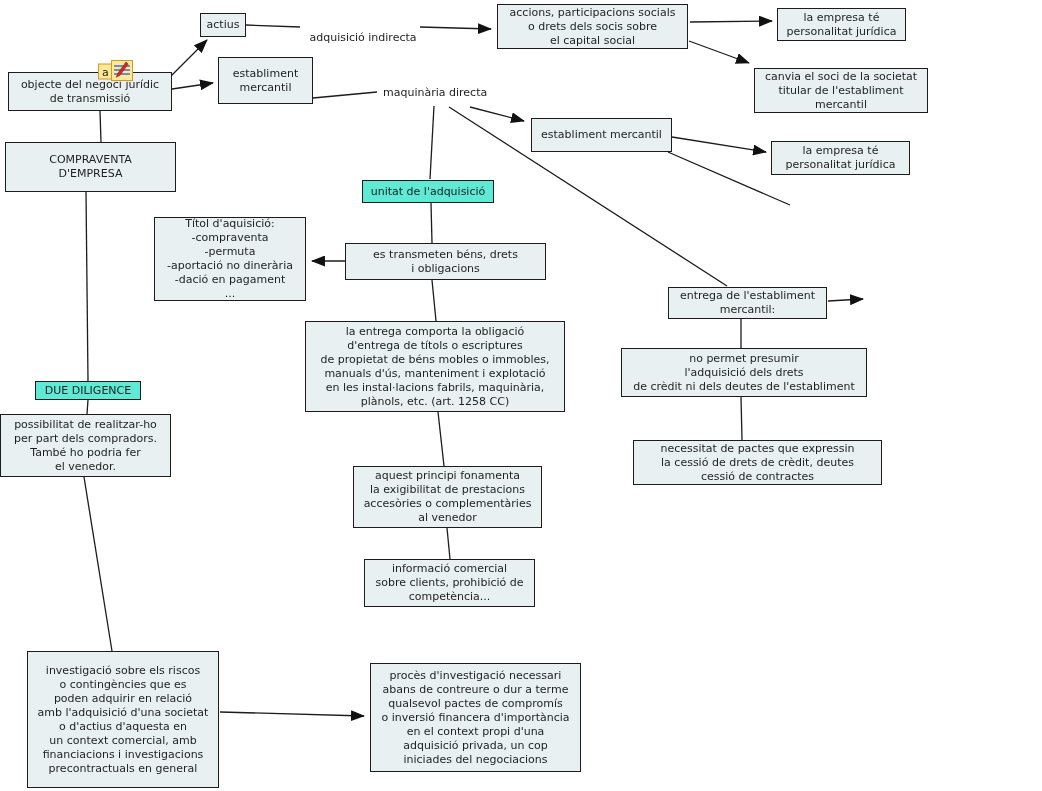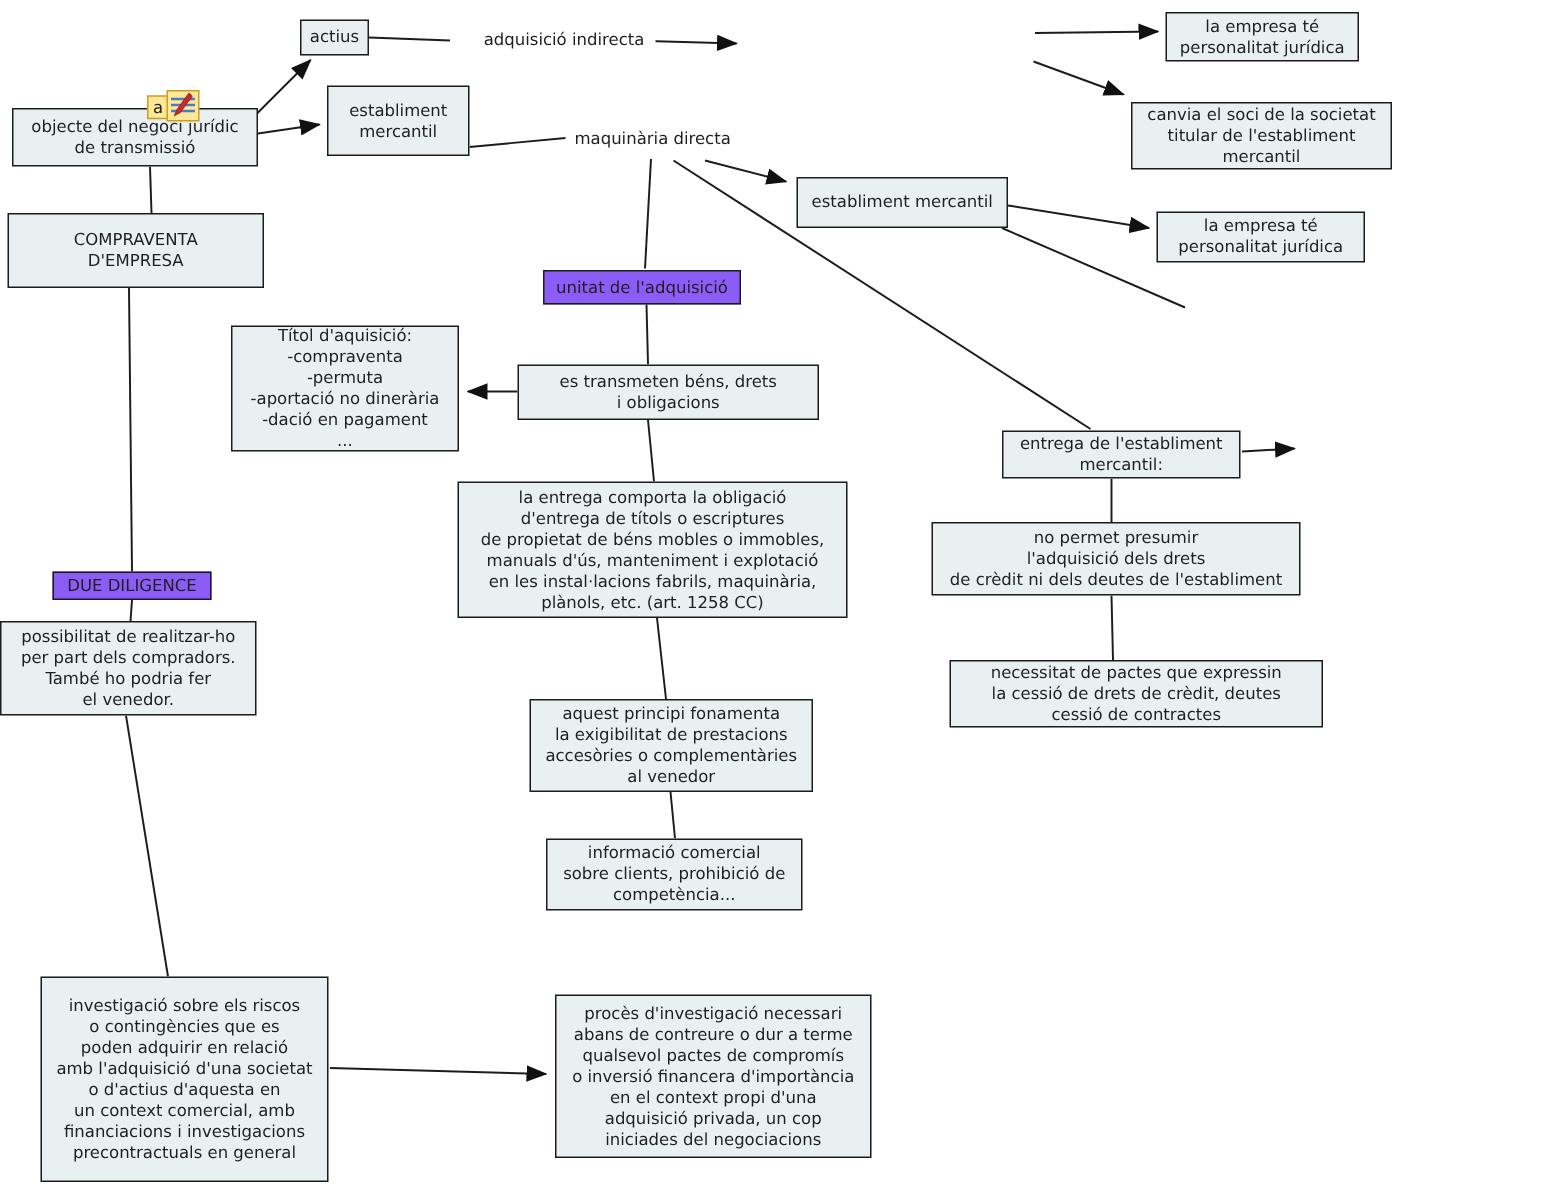--- a/index.html
+++ b/index.html
@@ -19,21 +19,21 @@
     color:#1f1f1f;
     font-size:11px;
     line-height:14px;
     display:flex;
     align-items:center;
     justify-content:center;
     text-align:center;
     white-space:pre;
     z-index:1;
   }
-  .node.white{background:#8b5cf6;}
+  .node.white{background:#5eead4;}
   .phrase{
     position:absolute;
     color:#1f1f1f;
     font-size:11px;
     line-height:14px;
     text-align:center;
     white-space:pre;
     z-index:1;
     background:#ffffff;
     padding:0 3px;
@@ -78,20 +78,23 @@
       <line x1="84" y1="477" x2="112" y2="651"></line>
       <line x1="220" y1="712" x2="364" y2="716" marker-end="url(#arr)"></line>
     </g>
   </svg>
 
   <div class="node" style="left:200px;top:13px;width:46px;height:24px">actius</div>
   <div class="node" style="left:8px;top:72px;width:164px;height:39px">objecte del negoci jurídic
 de transmissió</div>
   <div class="node" style="left:218px;top:57px;width:95px;height:47px">establiment
 mercantil</div>
+  <div class="node" style="left:497px;top:4px;width:191px;height:45px">accions, participacions socials
+o drets dels socis sobre
+el capital social</div>
   <div class="node" style="left:777px;top:8px;width:129px;height:33px">la empresa té
 personalitat jurídica</div>
   <div class="node" style="left:754px;top:68px;width:174px;height:45px">canvia el soci de la societat
 titular de l'establiment
 mercantil</div>
   <div class="node" style="left:5px;top:142px;width:171px;height:50px">COMPRAVENTA
 D'EMPRESA</div>
   <div class="node" style="left:531px;top:118px;width:141px;height:34px">establiment mercantil</div>
   <div class="node" style="left:771px;top:141px;width:139px;height:34px">la empresa té
 personalitat jurídica</div>
@@ -139,21 +142,21 @@
 financiacions i investigacions
 precontractuals en general</div>
   <div class="node" style="left:370px;top:663px;width:211px;height:109px">procès d'investigació necessari
 abans de contreure o dur a terme
 qualsevol pactes de compromís
 o inversió financera d'importància
 en el context propi d'una
 adquisició privada, un cop
 iniciades del negociacions</div>
 
-  <div class="phrase" style="left:302px;top:20px;width:116px;margin-left:13px;">adquisició indirecta</div>
+  <div class="phrase" style="left:302px;top:31px;width:116px;">adquisició indirecta</div>
   <div class="phrase" style="left:380px;top:86px;width:103px;">maquinària directa</div>
 
   <svg class="anno" style="left:97px;top:59px" width="38" height="27" viewBox="0 0 38 27">
     <rect x="1.5" y="5" width="14" height="15" fill="#ffe896" stroke="#d09a26"></rect>
     <text x="5" y="16.5" font-size="11" fill="#222222" font-family="DejaVu Sans, sans-serif">a</text>
     <rect x="14.5" y="1.5" width="21" height="20" fill="#ffe896" stroke="#d09a26"></rect>
     <line x1="17" y1="7" x2="33" y2="7" stroke="#4a79c9" stroke-width="1.6"></line>
     <line x1="17" y1="11" x2="33" y2="11" stroke="#4a79c9" stroke-width="1.6"></line>
     <line x1="17" y1="15" x2="33" y2="15" stroke="#4a79c9" stroke-width="1.6"></line>
     <path d="M29,3 L21,14 l-1.8,4.2 L23.2,16 L31.2,5 z" fill="#cc2b2b" stroke="#8c1d1d" stroke-width="0.6"></path>

